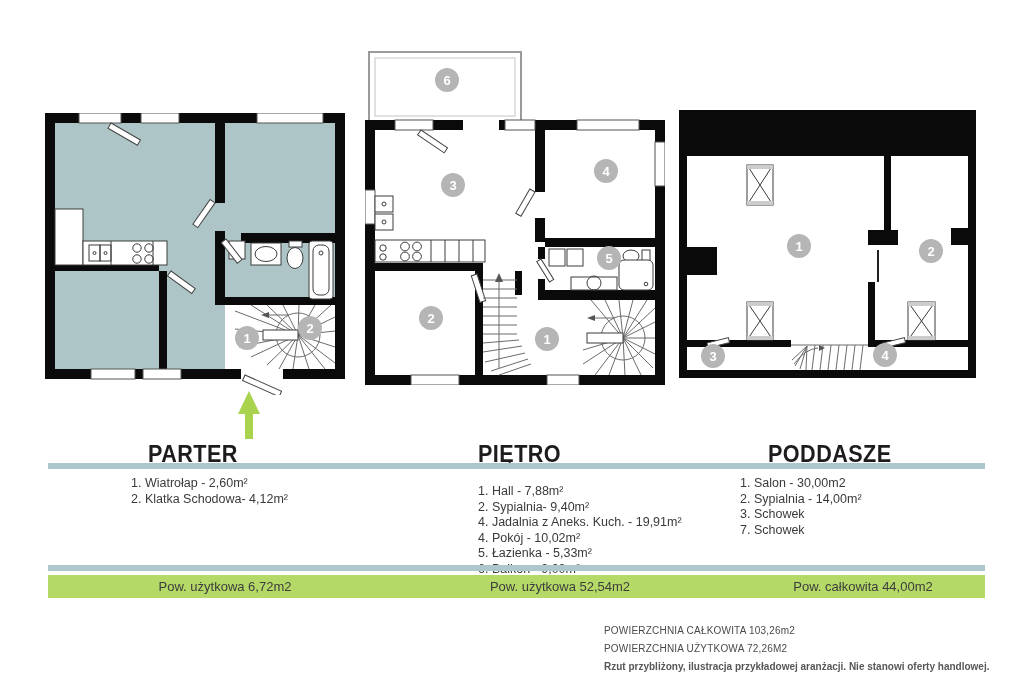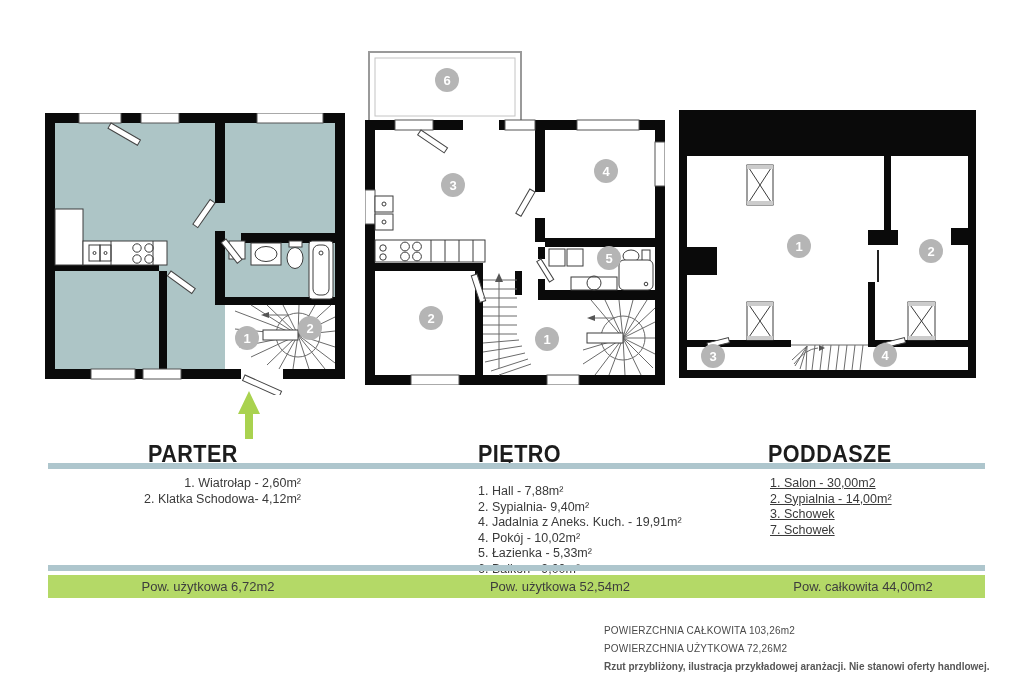--- a/index.html
+++ b/index.html
@@ -13,27 +13,27 @@
   .entrance-arrow{position:absolute;left:237px;top:391px;}
   .floor-title{position:absolute;top:440px;font-size:24px;font-weight:bold;color:#1c1c1c;
                letter-spacing:.5px;transform:scaleX(.9);transform-origin:left top;white-space:nowrap;}
   .t-parter{left:148px;}
   .t-pietro{left:478px;}
   .t-poddasze{left:768px;}
   .divider{position:absolute;left:48px;width:937px;height:6px;background:#aec6cd;}
   .d1{top:463px;}
   .d2{top:565px;}
   .room-list{position:absolute;top:476px;font-size:12.5px;line-height:15.6px;color:#3a3a3a;white-space:nowrap;}
-  .l-parter{left:144px;text-align:right;}
+  .l-parter{left:131px;}
   .l-pietro{left:478px;margin-top:8px;}
-  .l-poddasze{left:770px;text-decoration:underline;}
+  .l-poddasze{left:740px;}
   .greenbar{position:absolute;left:48px;top:575px;width:937px;height:23px;background:#b4d967;}
   .gb-label{position:absolute;top:0;line-height:23px;font-size:13px;color:#3d3d3d;
             transform:translateX(-50%);white-space:nowrap;}
-  .gb1{left:160px;text-align:right;}
+  .gb1{left:177px;text-align:right;}
   .gb2{left:512px;}
   .gb3{left:815px;}
   .summary{position:absolute;left:604px;top:622px;color:#4a4a4a;}
   .summary .big{font-size:10px;line-height:18px;letter-spacing:.2px;white-space:nowrap;}
   .summary .disclaimer{font-size:10px;font-weight:bold;color:#575757;margin-top:3px;white-space:nowrap;}
   .wall{fill:#0a0a0a;}
   .teal{fill:#adc5c6;}
   .fx{fill:#ffffff;stroke:#3c3c3c;stroke-width:1;}
   .fxg{fill:none;stroke:#3c3c3c;stroke-width:1;}
   .stair{stroke:#6b6b6b;stroke-width:1;fill:none;}

